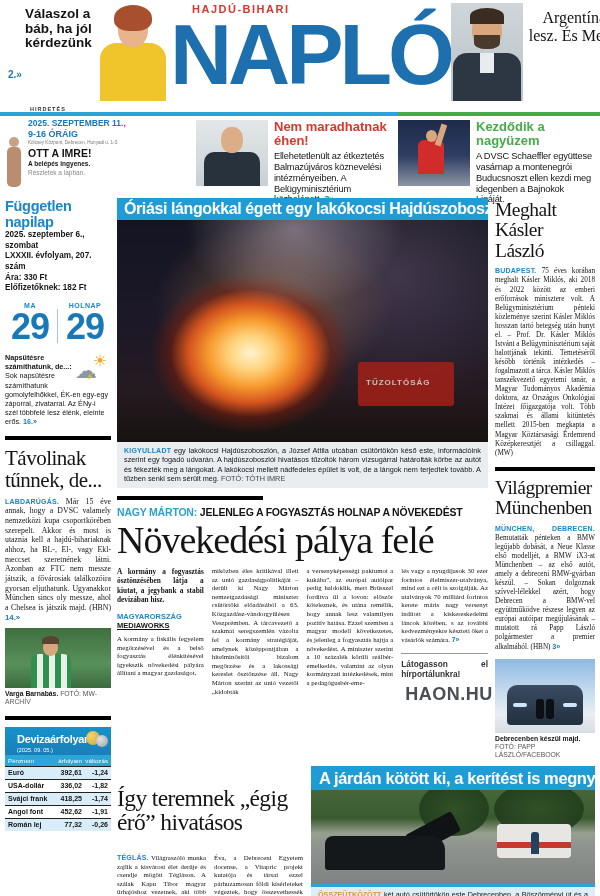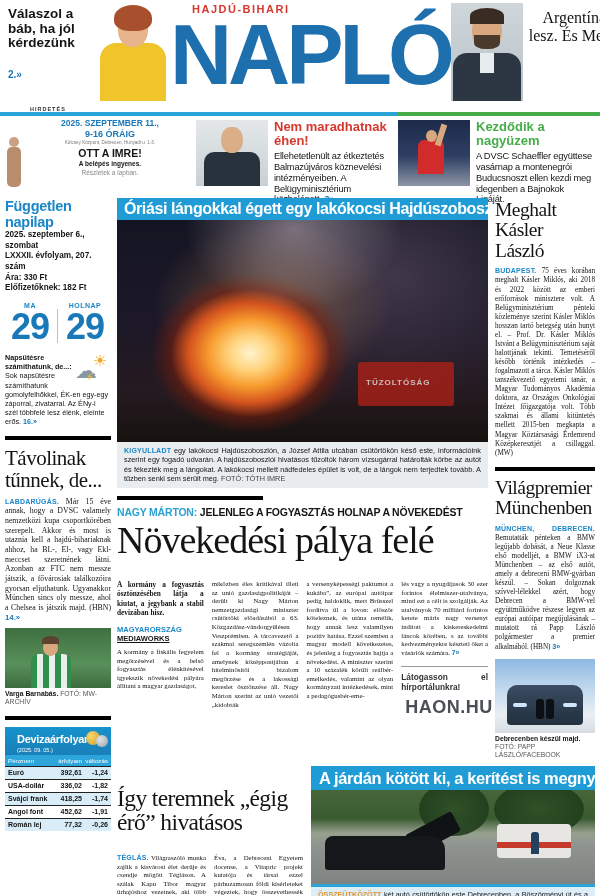--- a/index.html
+++ b/index.html
@@ -3,21 +3,21 @@
 <meta charset="utf-8">
 <style>
   html,body{margin:0;padding:0;background:#666;}
   .page{width:600px;height:896px;margin:0 auto;background:#fff;position:relative;overflow:hidden;
         font-family:"Liberation Serif",serif;color:#141414;}
   .pref{color:#1878b8;font-family:"Liberation Sans",sans-serif;font-weight:bold;}
 
   
   .masthead{height:106px;display:flex;padding:3px 8px 0;box-sizing:border-box;}
   .mh-left{width:88px;flex:0 0 auto;}
-  .mh-left .tz{font:bold 13.5px/1.08 "Liberation Sans",sans-serif;margin-top:4px;}
+  .mh-left .tz{font:bold 13.5px/1.08 "Liberation Sans",sans-serif;margin-top:4px;margin-left:17px;}
   .mh-left .pref{display:block;margin-top:18px;font-size:10px;}
   .ph-woman{width:74px;height:98px;flex:0 0 auto;position:relative;overflow:hidden;}
   .wm-body{position:absolute;bottom:0;left:4px;width:66px;height:58px;background:#efc52b;border-radius:16px 16px 0 0;}
   .wm-head{position:absolute;top:8px;left:22px;width:30px;height:36px;background:#e8b48c;border-radius:45%;}
   .wm-hair{position:absolute;top:2px;left:18px;width:38px;height:26px;background:#a8502e;border-radius:50% 50% 40% 40%;}
   .brandwrap{flex:1;text-align:center;position:relative;}
   .brand-top{color:#d6382e;font:bold 11px "Liberation Sans",sans-serif;letter-spacing:1.5px;text-align:left;padding-left:22px;}
   .brand{color:#1d6fad;font-family:"Liberation Sans",sans-serif;font-weight:bold;font-size:86px;line-height:.92;letter-spacing:-4px;}
   .ph-messi{width:72px;height:98px;flex:0 0 auto;position:relative;overflow:hidden;background:linear-gradient(180deg,#cfd6da 0%,#b8c2c8 100%);}
   .ms-suit{position:absolute;bottom:0;left:2px;width:68px;height:48px;background:#2d3744;border-radius:14px 14px 0 0;}
@@ -32,21 +32,21 @@
   
   .hird{font:bold 5.5px "Liberation Sans",sans-serif;color:#333;letter-spacing:1px;padding-left:30px;}
   .strip{display:flex;height:82px;margin:0 0 4px;}
   .adbox{width:196px;flex:0 0 auto;border-top:4px solid #29a3d8;background:#fff;display:flex;padding:3px 4px;box-sizing:border-box;gap:2px;}
   .ad-l{width:78px;}
   .ad-paper{font:bold 5.8px "Liberation Sans",sans-serif;letter-spacing:.2px;}
   .ad-big{color:#5fb4dd;font:bold 23px/0.95 "Liberation Sans",sans-serif;letter-spacing:-1px;margin-top:2px;}
   .ad-fig{width:22px;position:relative;}
   .ad-fig .b{position:absolute;bottom:4px;left:3px;width:14px;height:40px;background:#b98d6e;border-radius:5px;}
   .ad-fig .h{position:absolute;bottom:44px;left:5px;width:10px;height:10px;background:#caa184;border-radius:50%;}
-  .ad-r{flex:1;text-align:center;}
+  .ad-r{flex:1;text-align:left;}
   .ad-date{color:#1878b8;font:bold 8.5px/1.15 "Liberation Sans",sans-serif;}
   .ad-time{color:#1878b8;font:bold 9px/1.2 "Liberation Sans",sans-serif;}
   .ad-venue{font:normal 4.6px/1.2 "Liberation Sans",sans-serif;color:#777;}
   .ad-cta{font:bold 10.5px/1.2 "Liberation Sans",sans-serif;margin-top:2px;}
   .ad-free{font:bold 6.5px "Liberation Sans",sans-serif;}
   .ad-det{font:normal 6.5px "Liberation Sans",sans-serif;color:#888;margin-top:2px;}
   .teaser{flex:1;display:flex;border-top:4px solid #29a3d8;padding:4px 6px 0 0;box-sizing:border-box;justify-content:flex-end;}
   .teaser.green{border-top-color:#45ac49;}
   .t-photo{width:72px;height:66px;flex:0 0 auto;margin-right:6px;position:relative;overflow:hidden;}
   .tp-man{background:linear-gradient(180deg,#e3e7e9 0%,#c9d0d4 100%);}
@@ -131,21 +131,21 @@
       radial-gradient(ellipse 220px 170px at 75% 25%, rgba(104,88,110,.5), rgba(0,0,0,0) 75%),
       linear-gradient(180deg,#141522 0%,#1c1828 45%,#251a20 78%,#17120f 100%);}
   .truck{position:absolute;right:34px;bottom:36px;width:96px;height:44px;background:#a32019;border-radius:3px;opacity:.85;}
   .truck span{position:absolute;left:8px;top:16px;color:#f2e9e2;font:bold 8px "Liberation Sans",sans-serif;letter-spacing:1px;opacity:.9;}
   .smoke{position:absolute;left:18%;top:0;width:220px;height:90px;background:radial-gradient(ellipse at 50% 10%,rgba(190,175,185,.55),rgba(0,0,0,0) 70%);}
   .fcap{background:#e9edf0;padding:4px 7px;font:normal 7.3px/1.3 "Liberation Sans",sans-serif;text-align:justify;}
   .fcap .credit{color:#444;}
   .div-black{width:146px;height:4px;background:#000;margin:8px 0 6px;}
   .kicker{font:bold 10.5px "Liberation Sans",sans-serif;letter-spacing:-.2px;}
   .kicker .nm{color:#2aa0d0;}
-  .main-head{font:normal 38px/1 "Liberation Serif",serif;letter-spacing:-1px;margin:3px 0 21px;}
+  .main-head{font:normal 38px/1 "Liberation Serif",serif;letter-spacing:-1px;margin:3px 0 8px;}
   .cols{display:flex;gap:8px;}
   .cols .col{flex:1;min-width:0;font:normal 6.8px/1.27 "Liberation Serif",serif;text-align:justify;}
   .lead-b{font:bold 7.3px/1.3 "Liberation Serif",serif;}
   .src1{color:#1b87c9;font:bold 7.5px "Liberation Sans",sans-serif;margin-top:7px;}
   .src2{font:bold 7.5px "Liberation Sans",sans-serif;margin-bottom:5px;text-decoration:underline;}
   .haonbox{margin-top:8px;border-top:1px solid #999;padding-top:5px;}
   .haon-cta{font:bold 8.3px "Liberation Sans",sans-serif;color:#333;}
   .haon-logo{display:flex;align-items:center;gap:4px;margin-top:5px;}
   .shield{width:17px;height:20px;background:#1d6fad;clip-path:polygon(0 0,100% 0,100% 60%,50% 100%,0 60%);position:relative;}
   .shield i{position:absolute;left:7px;top:0;width:3px;height:16px;background:#fff;transform:rotate(14deg);display:block;}

